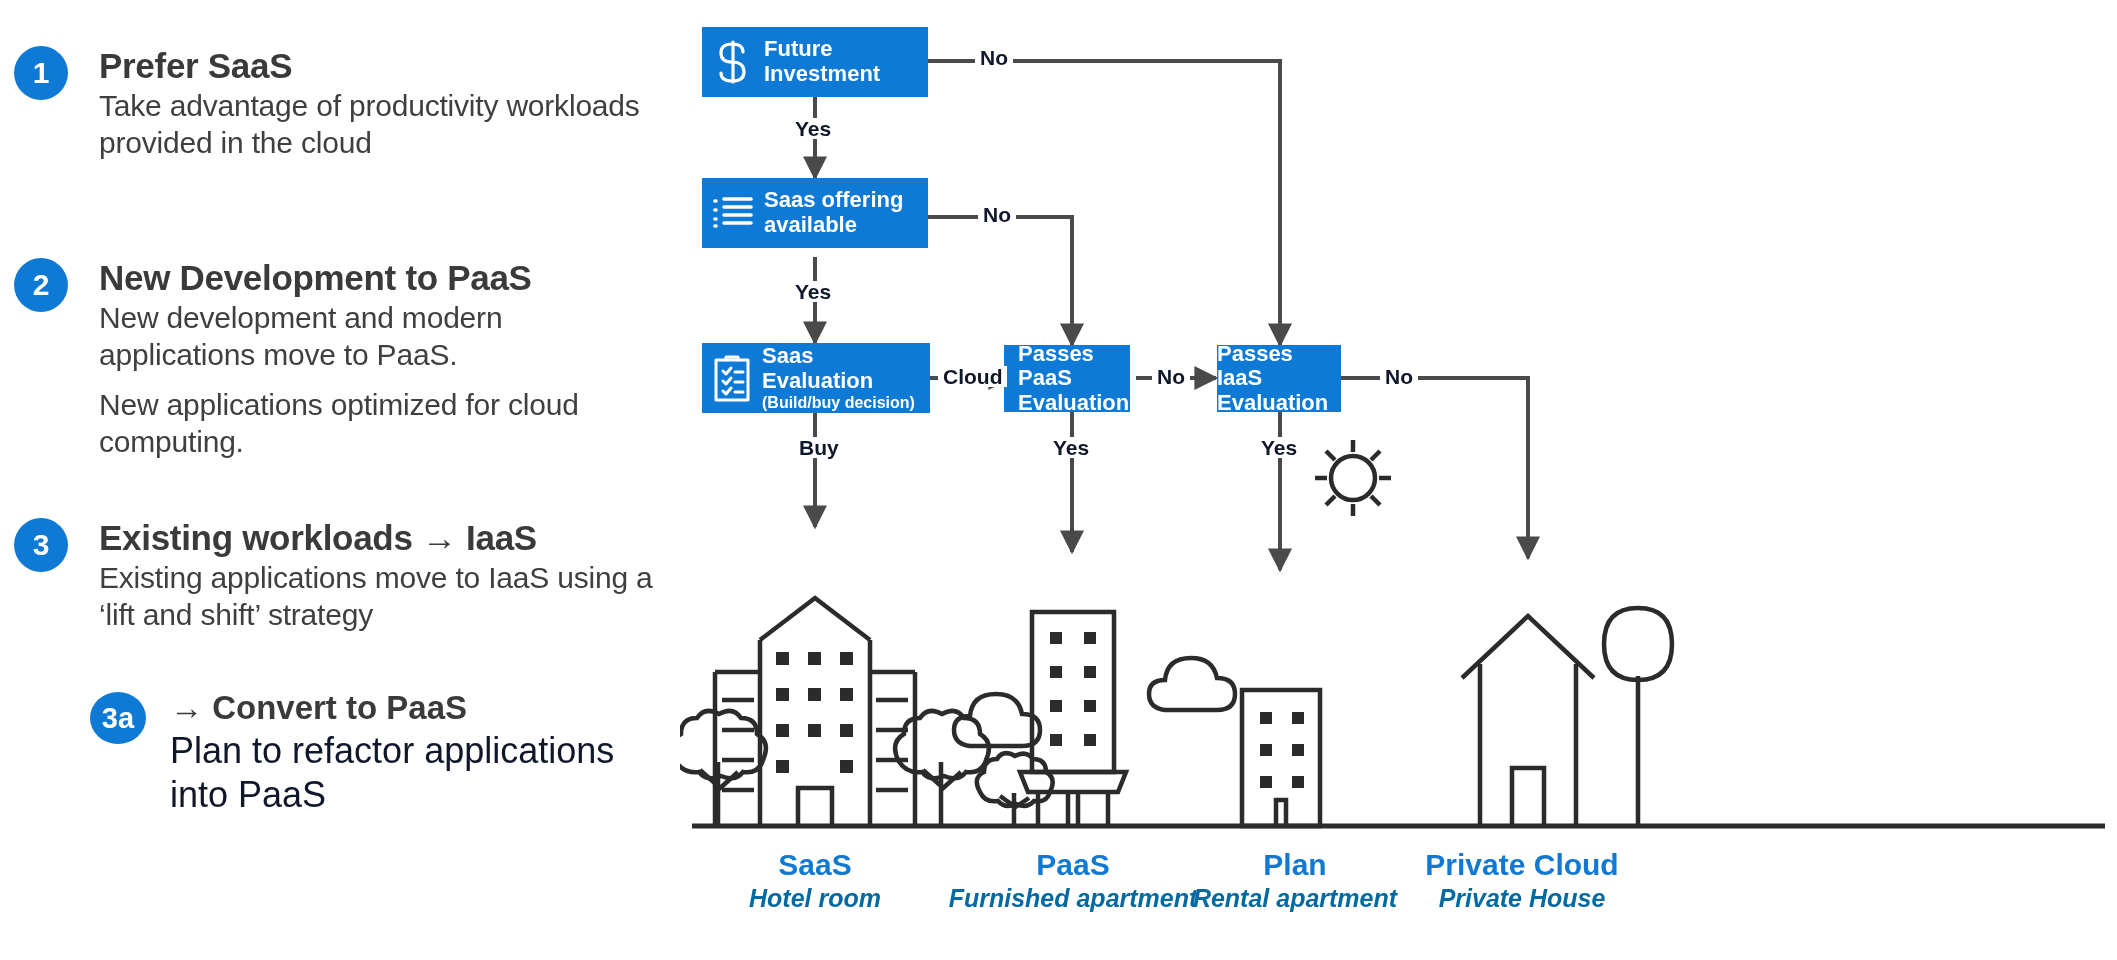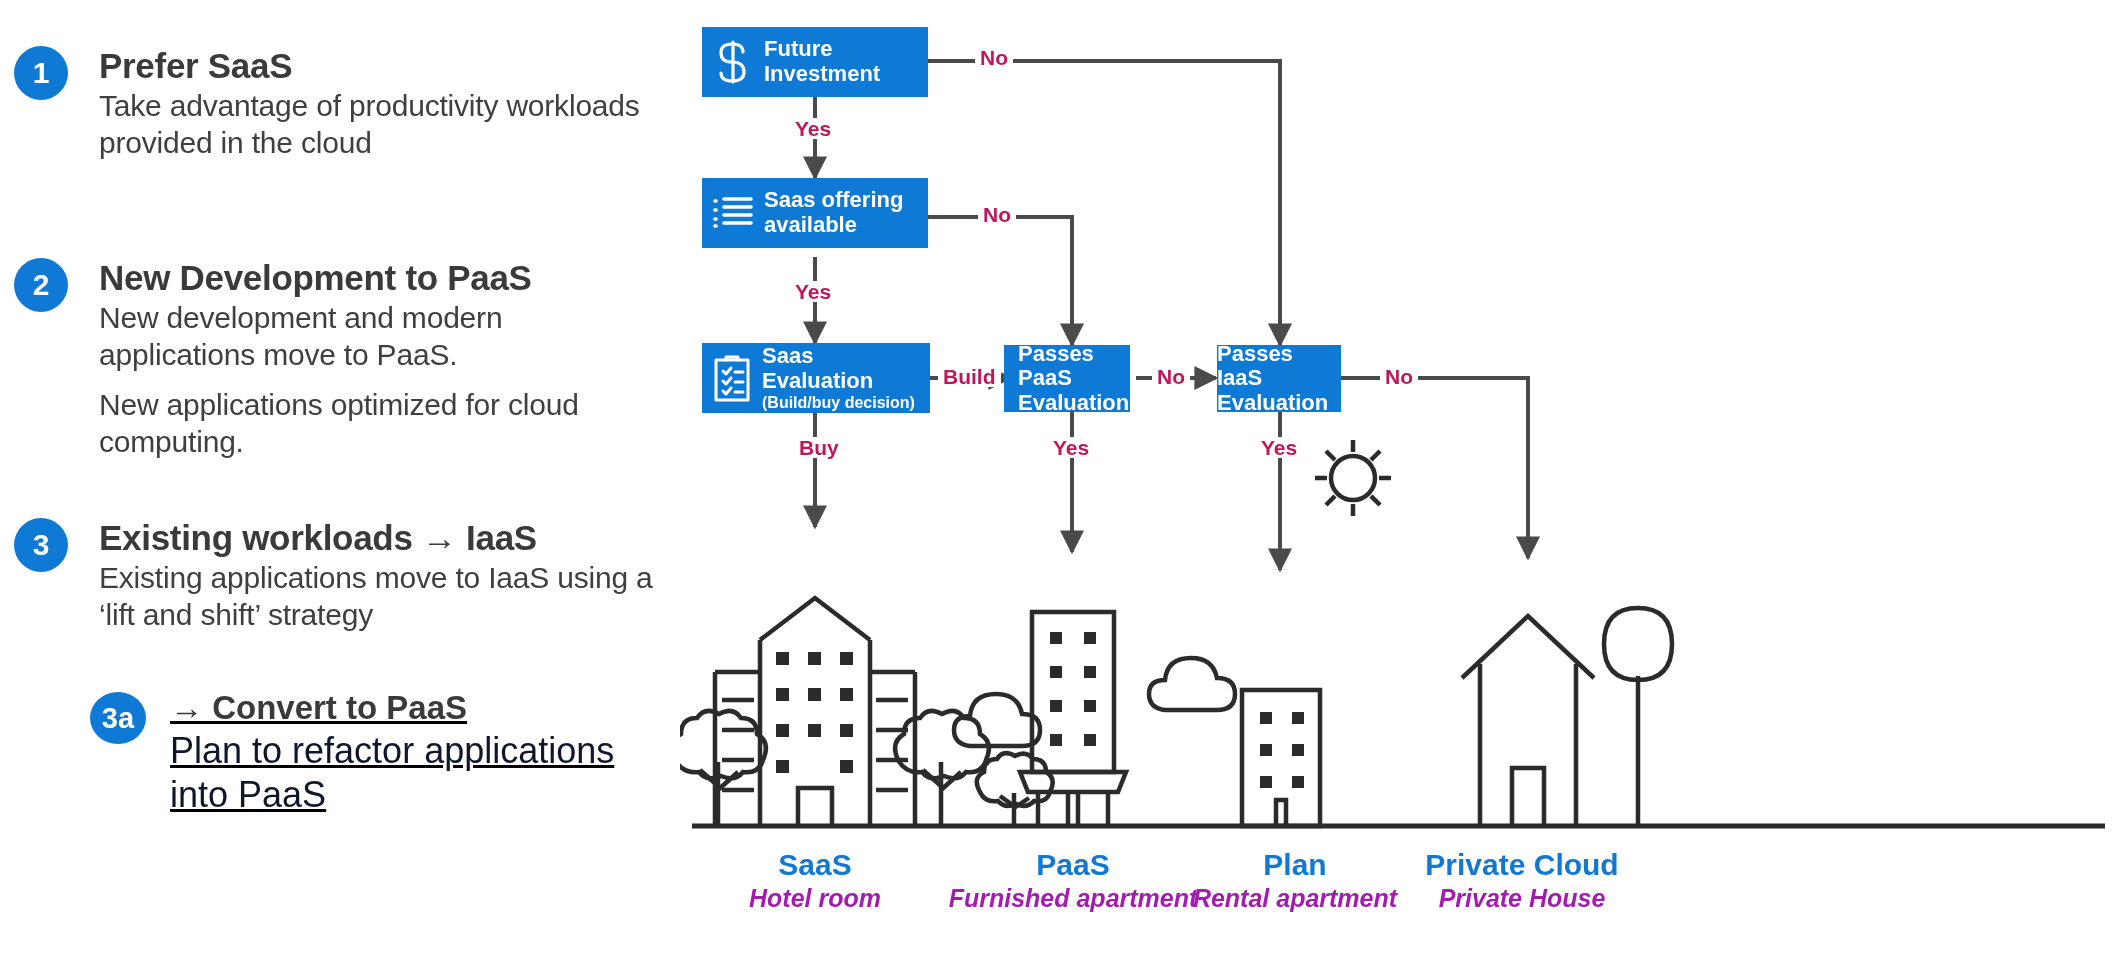--- a/index.html
+++ b/index.html
@@ -29,45 +29,45 @@
     font-size:35px;font-weight:bold;color:#3a3a3a;
     line-height:1.12;margin:0 0 2px 0;letter-spacing:-0.3px;
   }
   .step-text{
     font-size:30px;color:#3f3f3f;line-height:1.24;margin:0;
     letter-spacing:-0.2px;
   }
   .step-text + .step-text{margin-top:12px;}
 
   .substep{position:absolute;}
-  .substep .sub-body{position:absolute;left:80px;top:-2px;width:480px;text-decoration:underline;}
+  .substep .sub-body{position:absolute;left:80px;top:-2px;width:480px;}
   .sub-title{font-size:33px;font-weight:bold;color:#3a3a3a;line-height:1.1;margin:0 0 3px 0;}
   .sub-text{font-size:36px;color:#0f172a;line-height:1.22;margin:0;}
 
   
   .diagram{position:absolute;left:680px;top:0;width:1437px;height:960px;}
   svg.flow{position:absolute;left:0;top:0;width:1437px;height:960px;}
 
   .nodebox{
     position:absolute;background:#0f7ad6;color:#fff;
     display:flex;align-items:center;
   }
   .nodebox .nb-icon{flex:0 0 auto;display:flex;align-items:center;justify-content:center;}
   .nodebox .nb-txt{font-weight:bold;line-height:1.12;}
   .nb-title{font-size:22px;}
   .nb-sub{font-size:16px;font-weight:bold;}
 
   .edge-label{
-    position:absolute;font-size:21px;font-weight:bold;color:#be185d;
+    position:absolute;font-size:21px;font-weight:bold;color:#0f172a;
     background:#fff;padding:0 5px;line-height:1;
   }
 
   .ground-label{position:absolute;text-align:center;}
   .gl-main{font-size:30px;font-weight:bold;color:#1179d4;line-height:1.1;white-space:nowrap;}
-  .gl-sub{font-size:25px;font-weight:bold;font-style:italic;color:#a21caf;line-height:1.15;white-space:nowrap;margin-top:3px;}
+  .gl-sub{font-size:25px;font-weight:bold;font-style:italic;color:#0369a1;line-height:1.15;white-space:nowrap;margin-top:3px;}
 </style>
 </head>
 <body>
 
 <div class="root">
 
   <div class="left">
 
     <div class="step" style="left:14px;top:46px;">
       <div class="badge">1</div>
@@ -277,21 +277,21 @@
       <span class="nb-txt">
         <span class="nb-title" style="display:block">Passes IaaS</span>
         <span class="nb-title" style="display:block">Evaluation</span>
       </span>
     </div>
 
     <div class="edge-label" style="left:295px;top:47px;">No</div>
     <div class="edge-label" style="left:110px;top:118px;">Yes</div>
     <div class="edge-label" style="left:298px;top:204px;">No</div>
     <div class="edge-label" style="left:110px;top:281px;">Yes</div>
-    <div class="edge-label" style="left:258px;top:366px;">Build</div>
+    <div class="edge-label" style="left:258px;top:366px;">Cloud</div>
     <div class="edge-label" style="left:114px;top:437px;">Buy</div>
     <div class="edge-label" style="left:472px;top:366px;">No</div>
     <div class="edge-label" style="left:368px;top:437px;">Yes</div>
     <div class="edge-label" style="left:700px;top:366px;">No</div>
     <div class="edge-label" style="left:576px;top:437px;">Yes</div>
 
     <div class="ground-label" style="left:35px;top:848px;width:200px;text-align:center;">
       <div class="gl-main">SaaS</div>
       <div class="gl-sub">Hotel room</div>
     </div>

